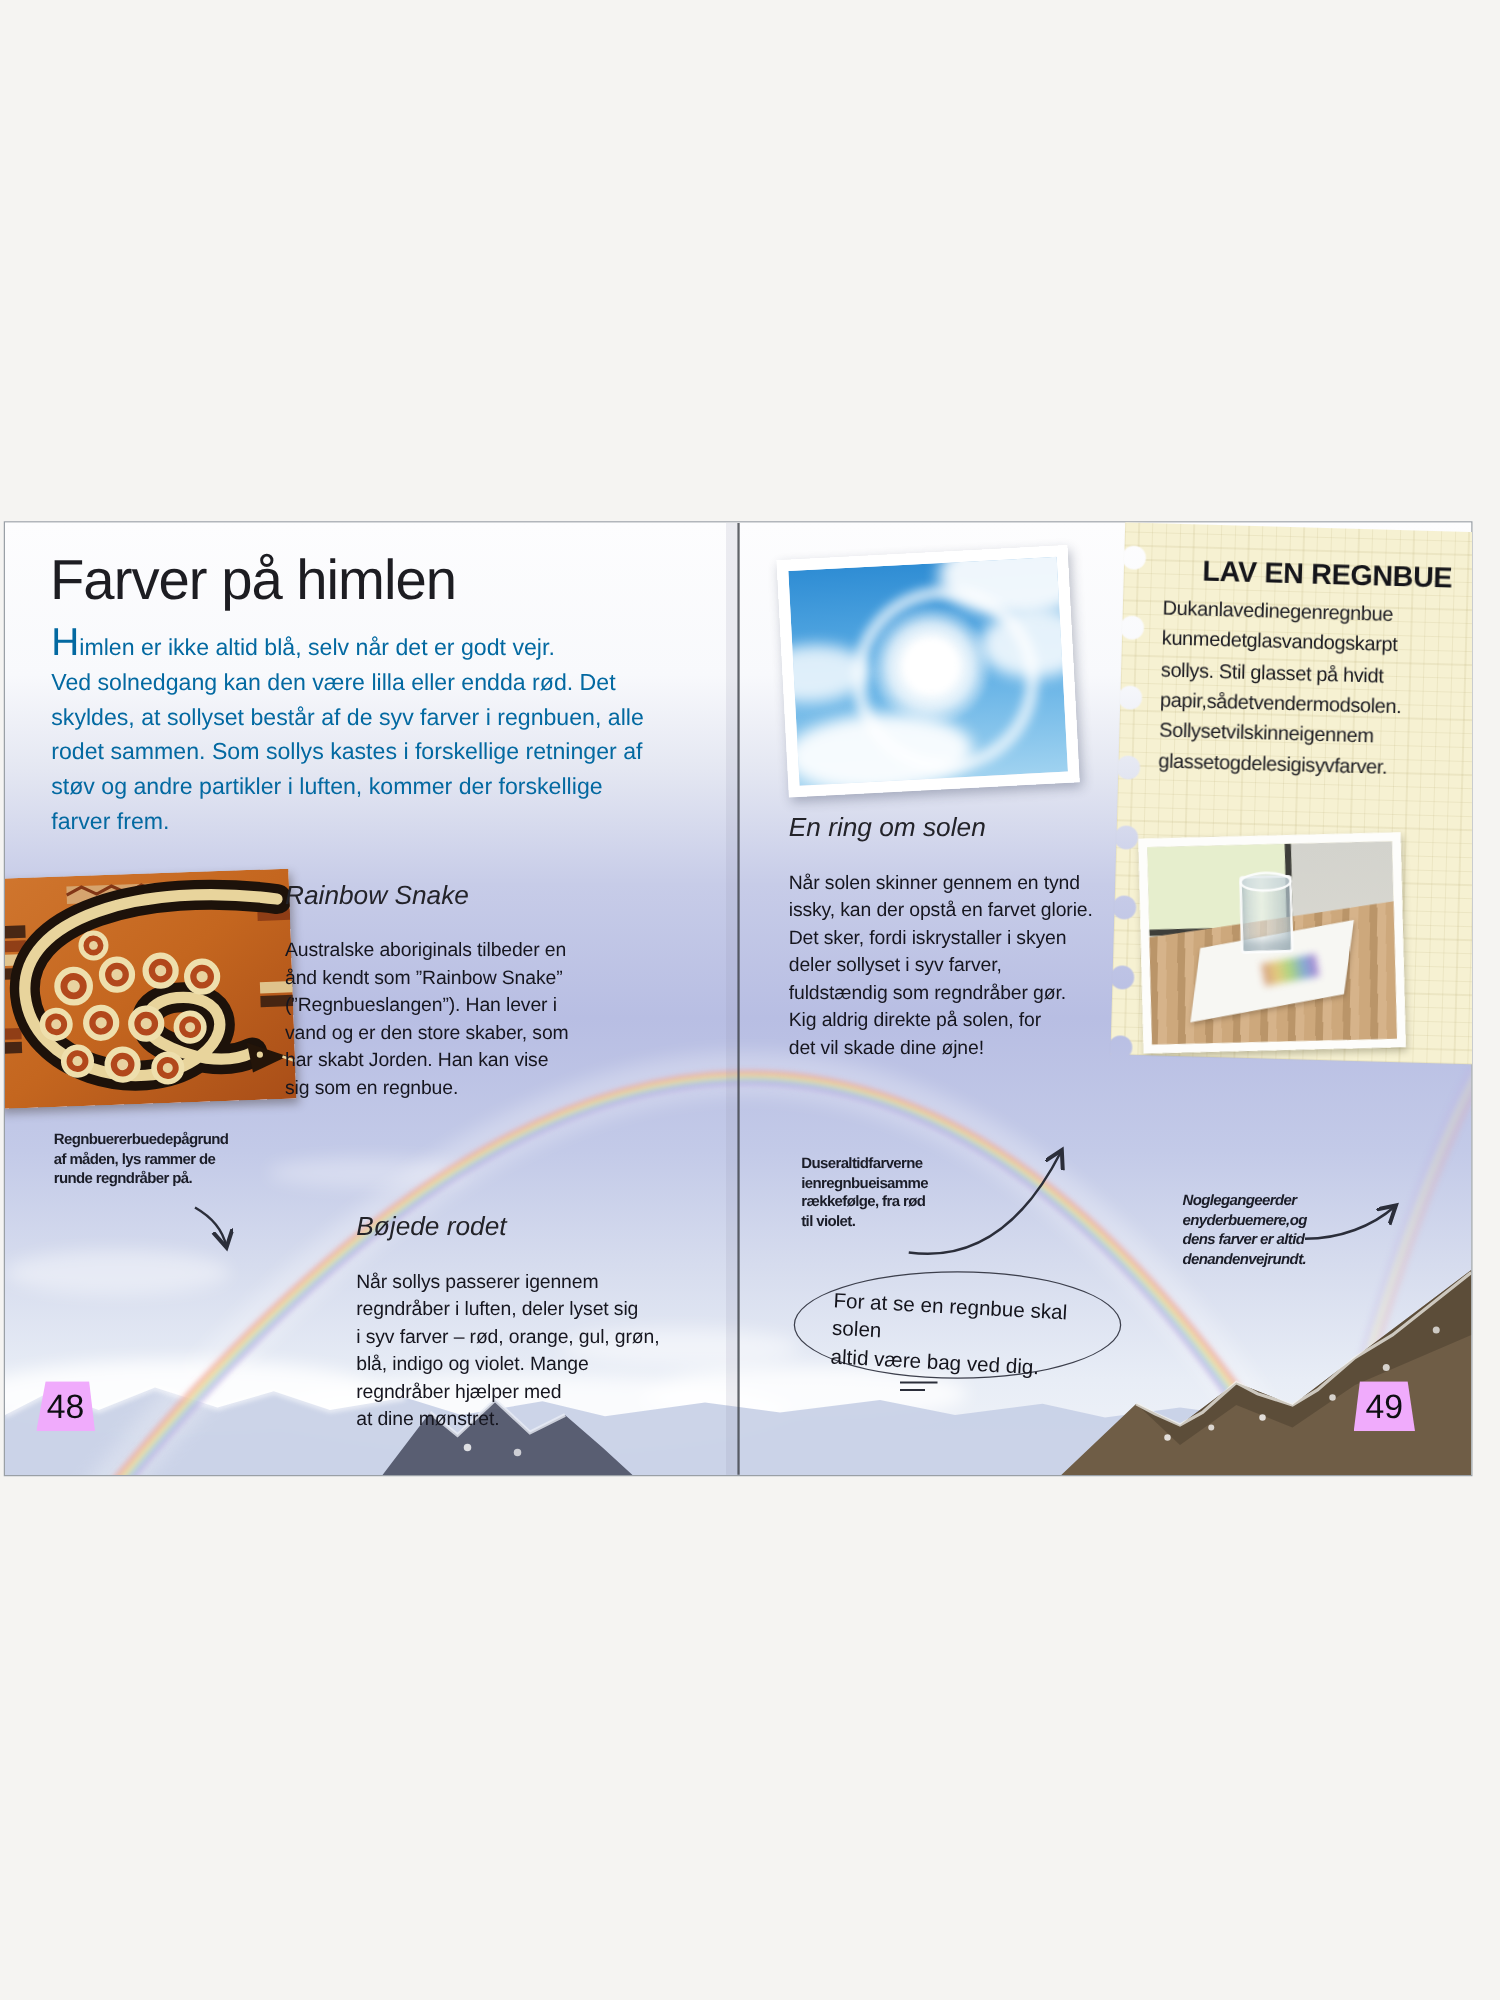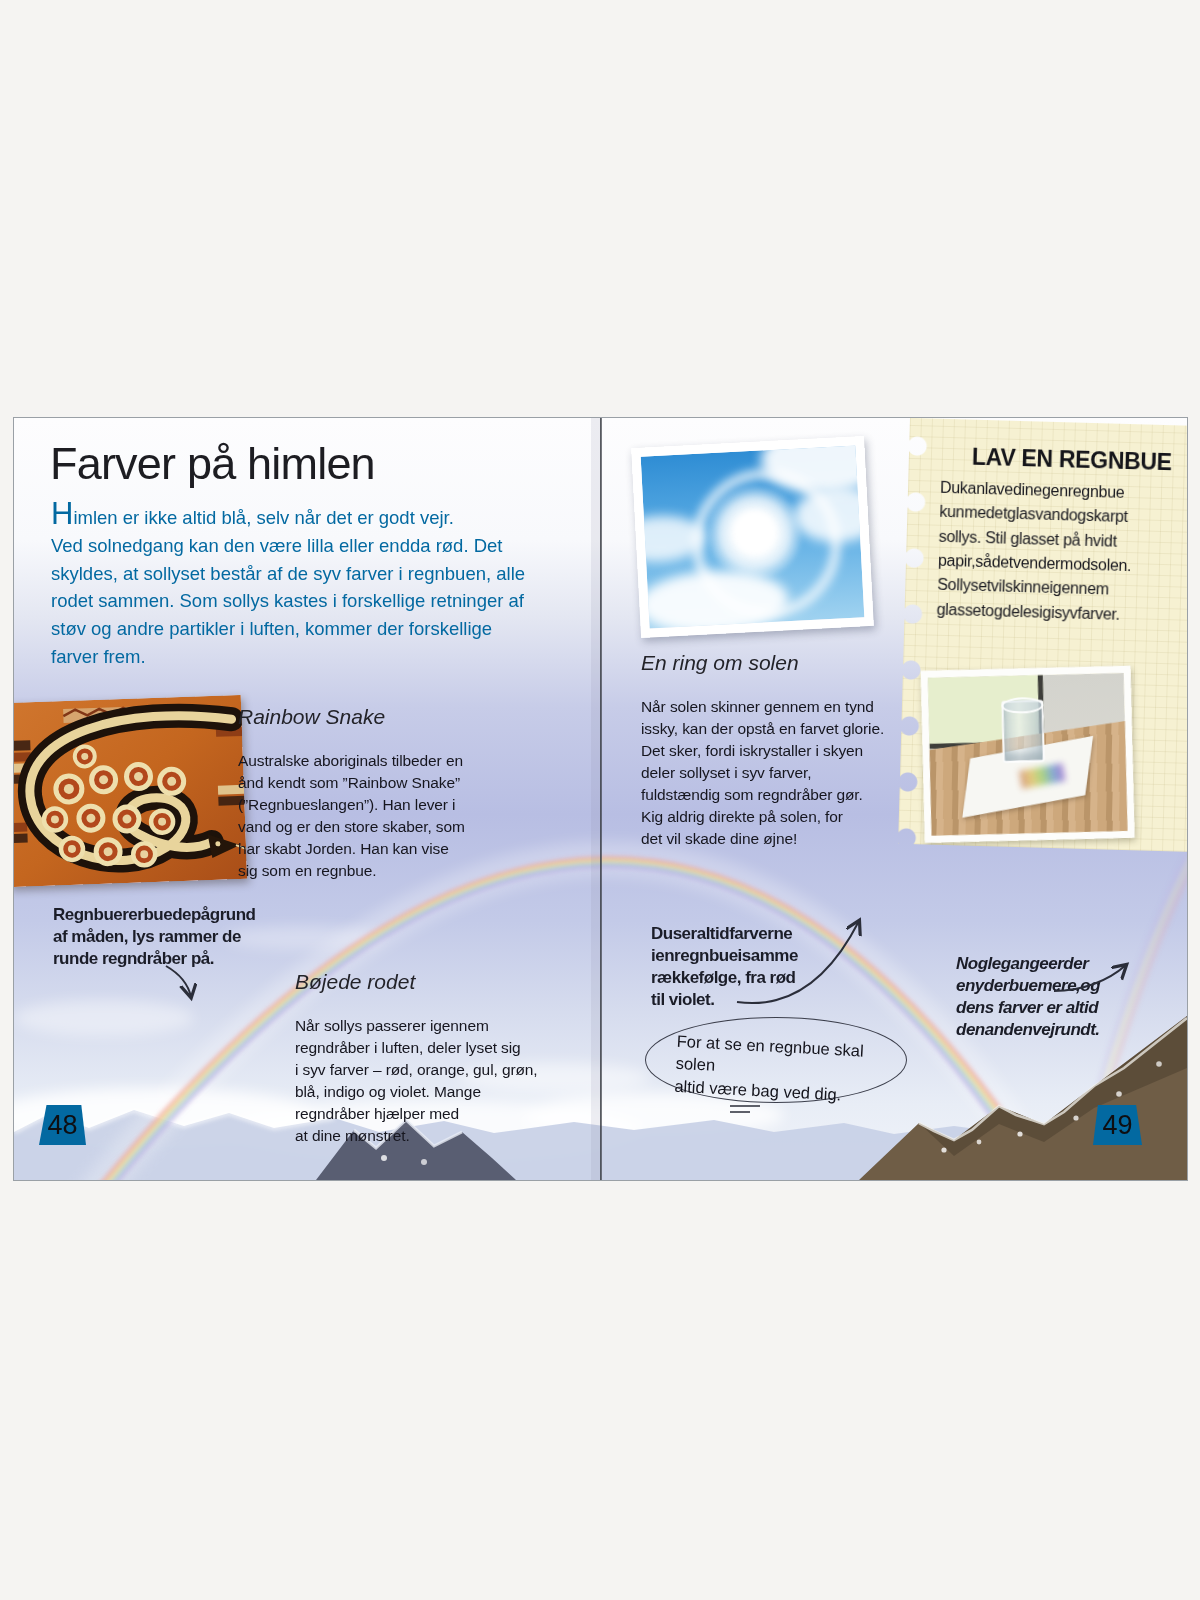--- a/index.html
+++ b/index.html
@@ -3,21 +3,21 @@
 <meta charset="utf-8">
 <style>
   html,body{margin:0;padding:0;}
   body{
     width:1200px;height:1600px;position:relative;
     background:#f5f4f2;
     font-family:"Liberation Sans", sans-serif;
     color:#16161f;
   }
   .spread{
-    position:absolute;left:13px;top:417px;width:1173px;height:762px;
+    position:absolute;left:3px;top:417px;width:1173px;height:762px;
     background:#fbfbfc;border:1px solid #9aa0a6;overflow:hidden;
   }
   .sky{
     position:absolute;inset:0;z-index:0;
     background:linear-gradient(180deg,
       #fdfdfe 0%, #f8f9fc 16%, #e4e7f2 26%, #c7cce8 38%,
       #b8bee3 52%, #c3cae8 66%, #d6dcee 78%, #e8edf6 90%, #f1f4f9 100%);
   }
   .bgsvg,.overlay{position:absolute;inset:0;width:100%;height:100%;}
   .bgsvg{z-index:1;}
@@ -29,21 +29,21 @@
     letter-spacing:-0.8px;color:#1d1d22;
   }
   .intro{left:37px;top:86px;width:540px;font-size:18.5px;line-height:1.5;color:#0369a1;}
   .dropcap{font-size:31px;line-height:0;}
   .sec-h{font-size:21px;font-weight:400;color:#232329;display:block;margin-bottom:3px;font-style:italic;}
   .body-t{font-size:15.5px;line-height:1.42;letter-spacing:-0.1px;}
   .snake-blk{left:224px;top:269px;width:250px;}
   .bent-blk{left:281px;top:534px;width:310px;}
   .ring-blk{left:627px;top:215px;width:310px;}
   .caption{
-    font-weight:700;font-size:17px;letter-spacing:-0.5px;
+    font-weight:700;font-size:12px;letter-spacing:-0.5px;
     line-height:1.3;color:#1b1d28;
   }
   .caption-raindrops{left:39px;top:486px;width:210px;}
   .caption-order{left:637px;top:505px;width:180px;}
   .caption-outer{left:942px;top:535px;width:150px;font-style:italic;}
 
   
   .art{
     position:absolute;left:-8px;top:281px;width:238px;height:184px;z-index:4;
     transform:rotate(-2deg);box-shadow:2px 4px 8px rgba(40,30,20,.35);
@@ -135,21 +135,21 @@
     position:absolute;left:631px;top:599px;width:260px;height:84px;z-index:5;
     border:1.6px solid #3c3f4c;border-radius:50%;
   }
   .bubble-t{
     display:block;padding:17px 12px 0 30px;transform:rotate(3deg);
     font-size:16.5px;line-height:1.35;color:#14141c;white-space:pre-line;
   }
 
   
   .pgnum{
-    position:absolute;z-index:8;background:#0369a1;color:#0e0e12;
+    position:absolute;z-index:8;background:#f0abfc;color:#0e0e12;
     font-size:27px;text-align:center;line-height:40px;height:40px;
   }
   .pg48{left:25px;top:687px;width:47px;clip-path:polygon(16% 0,90% 0,100% 100%,0 100%);}
   .pg49{left:1079px;top:687px;width:49px;clip-path:polygon(10% 0,88% 0,100% 100%,0 100%);}
 </style>
 </head>
 <body>
 
 <div class="spread">
   <div class="sky"></div>

